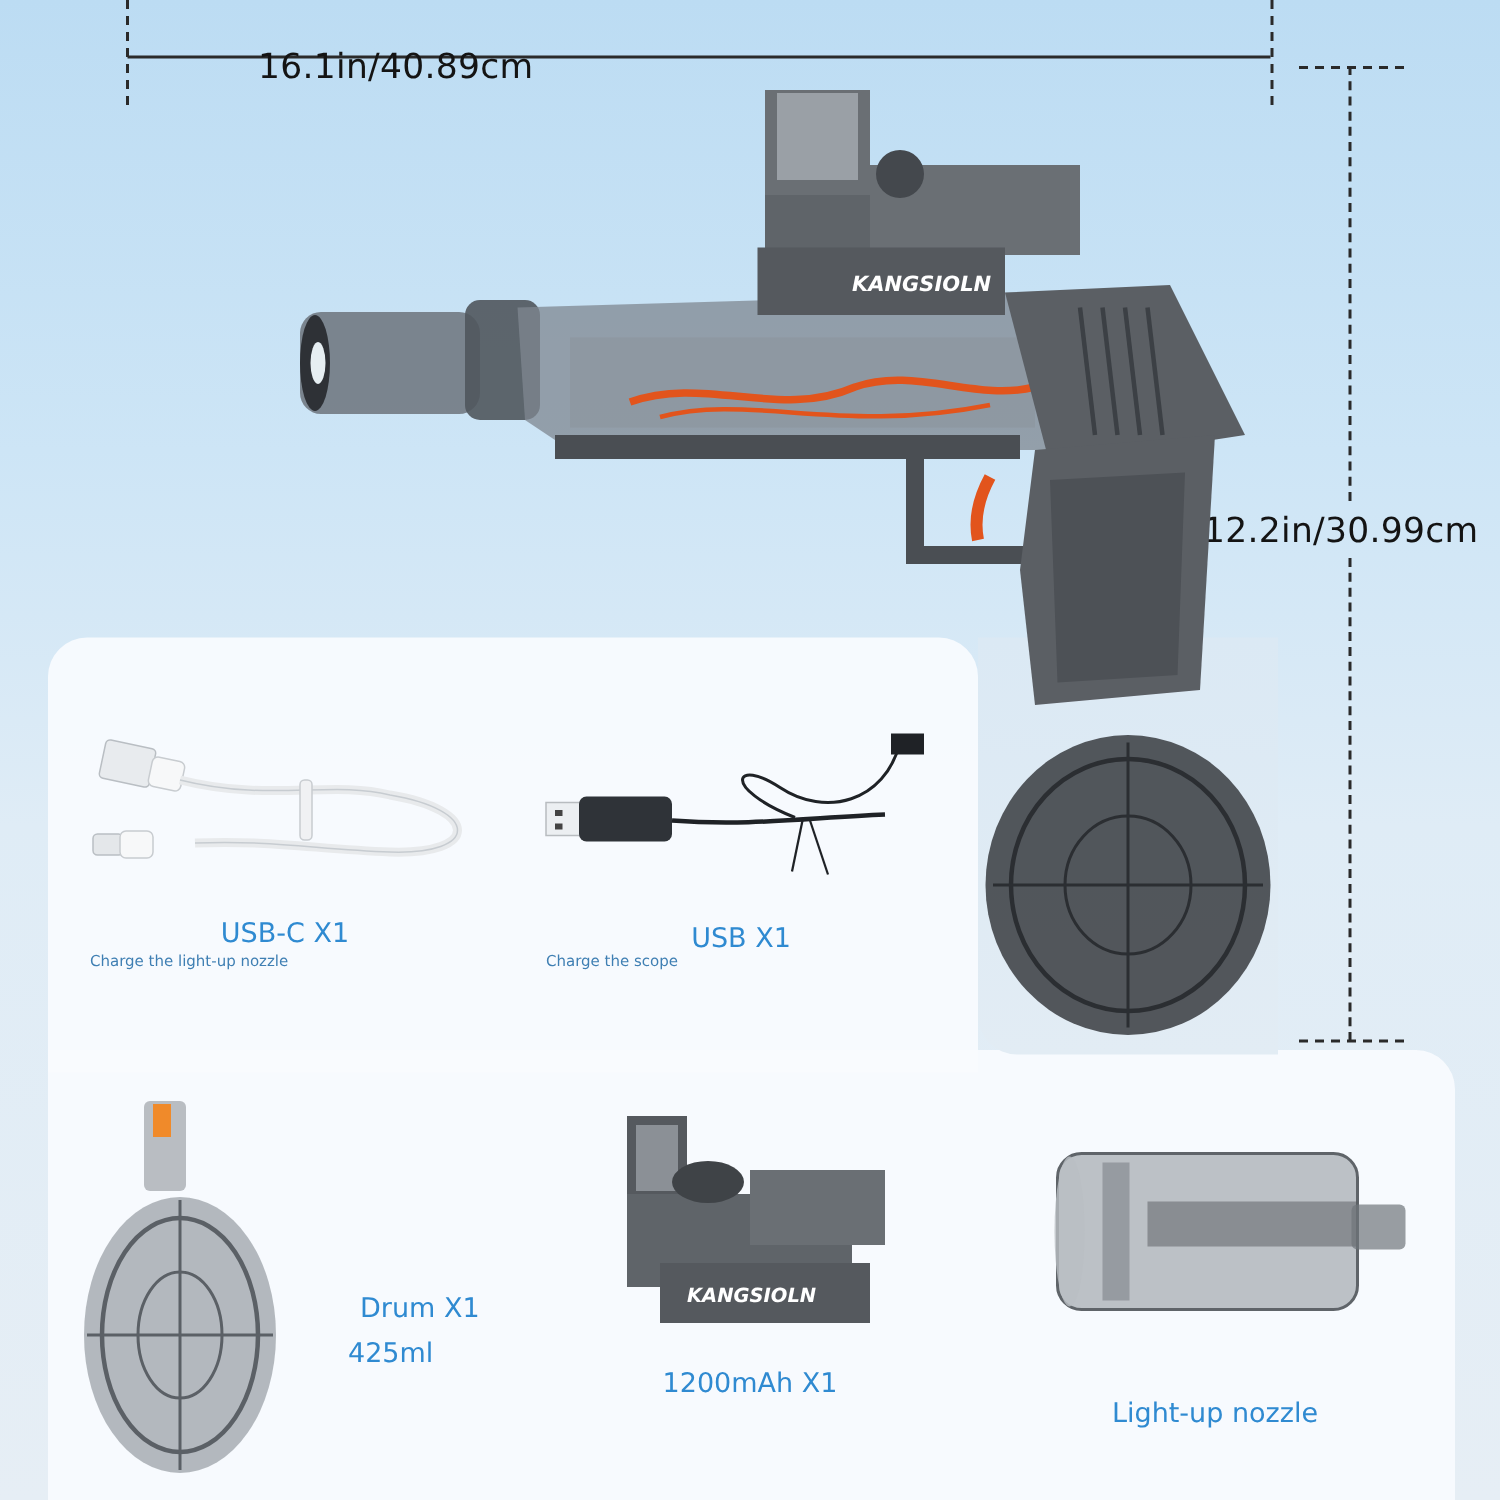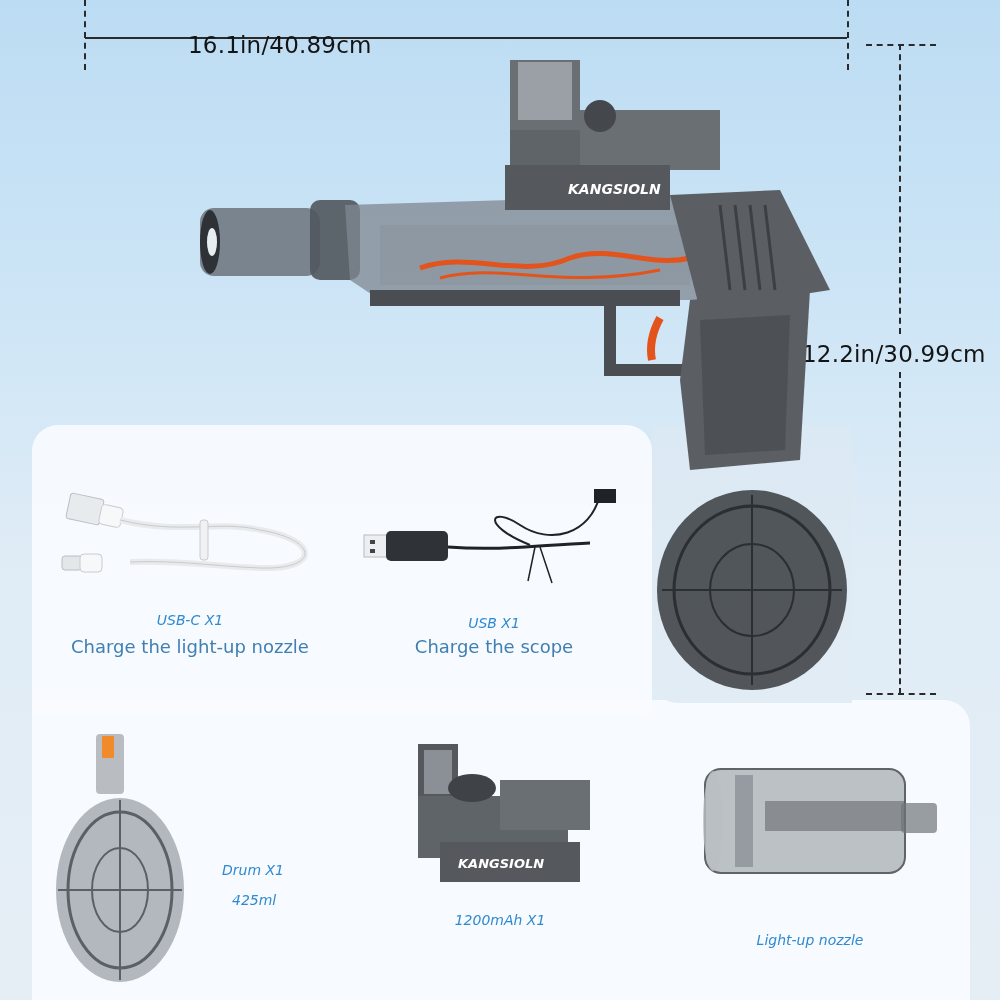--- a/index.html
+++ b/index.html
@@ -2,37 +2,37 @@
 <html><head>
 <meta charset="utf-8">
 <style>
   html,body{margin:0;padding:0;}
   body{width:1000px;height:1000px;overflow:hidden;position:relative;
     background:linear-gradient(180deg,#bcdcf3 0%,#cde5f6 30%,#dfecf6 55%,#e6eef5 100%);
     font-family:"DejaVu Sans","Liberation Sans",sans-serif;}
   .abs{position:absolute;}
   .dim-text{color:#141414;font-size:23px;letter-spacing:0.2px;}
   .panel{background:rgba(248,251,254,0.92);}
-  .label{color:#2f8ad1;font-size:14px;text-align:center;font-style:italic;}
-  .sub{color:#3f7fb3;font-size:18px;text-align:center;}
+  .label{color:#2f8ad1;font-size:18px;text-align:center;}
+  .sub{color:#3f7fb3;font-size:10px;}
   .dash-v{border-left:2px dashed #2a2a2a;width:0;}
   .dash-h{border-top:2px dashed #2a2a2a;height:0;}
 </style>
 </head>
 <body>
 
 <div class="abs panel" style="left:32px;top:425px;width:620px;height:290px;border-radius:26px 26px 0 0;"></div>
 <div class="abs panel" style="left:652px;top:425px;width:0;height:0;"></div>
 <div class="abs panel" style="left:32px;top:700px;width:938px;height:300px;border-radius:0 26px 0 0;"></div>
 <div class="abs" style="left:652px;top:425px;width:200px;height:278px;background:linear-gradient(180deg,#dbe9f4,#e2ecf4);border-radius:0 0 0 26px;"></div>
 
 <div class="abs dash-v" style="left:84px;top:0;height:70px;"></div>
 <div class="abs" style="left:85px;top:37px;width:762px;height:2px;background:#2a2a2a;"></div>
 <div class="abs dash-v" style="left:847px;top:0;height:70px;"></div>
-<div class="abs dim-text" style="left:188px;top:32px;text-align:right;">16.1in/40.89cm</div>
+<div class="abs dim-text" style="left:172px;top:32px;text-align:right;">16.1in/40.89cm</div>
 
 <div class="abs dash-h" style="left:866px;top:44px;width:70px;"></div>
 <div class="abs dash-v" style="left:899px;top:44px;height:290px;"></div>
 <div class="abs dim-text" style="left:802px;top:341px;font-size:23px;">12.2in/30.99cm</div>
 <div class="abs dash-v" style="left:899px;top:372px;height:322px;"></div>
 <div class="abs dash-h" style="left:866px;top:693px;width:70px;"></div>
 
 <svg class="abs" style="left:190px;top:40px;" width="660" height="660" viewBox="190 40 660 660">
 
   <g>
@@ -111,21 +111,21 @@
 
 <svg class="abs" style="left:50px;top:730px;" width="180" height="260" viewBox="0 0 180 260">
   <rect x="46" y="4" width="28" height="60" rx="4" fill="#9ea3a8" opacity="0.7"></rect>
   <rect x="52" y="6" width="12" height="22" fill="#f08a2a"></rect>
   <ellipse cx="70" cy="160" rx="64" ry="92" fill="#8f959b" opacity="0.65"></ellipse>
   <ellipse cx="70" cy="160" rx="52" ry="78" fill="none" stroke="#5b6066" stroke-width="3"></ellipse>
   <ellipse cx="70" cy="160" rx="28" ry="42" fill="none" stroke="#5b6066" stroke-width="2"></ellipse>
   <line x1="8" y1="160" x2="132" y2="160" stroke="#5b6066" stroke-width="2"></line>
   <line x1="70" y1="70" x2="70" y2="250" stroke="#5b6066" stroke-width="2"></line>
 </svg>
-<div class="abs label" style="left:222px;top:862px;text-align:left;">Drum X1</div>
+<div class="abs label" style="left:240px;top:862px;text-align:left;">Drum X1</div>
 <div class="abs label" style="left:232px;top:892px;text-align:center;">425ml</div>
 
 <svg class="abs" style="left:410px;top:740px;" width="190" height="150" viewBox="0 0 190 150">
   <rect x="8" y="4" width="40" height="60" fill="#55595e"></rect>
   <rect x="14" y="10" width="28" height="44" fill="#8b9096"></rect>
   <rect x="8" y="56" width="150" height="62" fill="#5f6469"></rect>
   <rect x="90" y="40" width="90" height="50" fill="#6a6f74"></rect>
   <ellipse cx="62" cy="48" rx="24" ry="14" fill="#3f4347"></ellipse>
   <rect x="30" y="102" width="140" height="40" fill="#55595e"></rect>
   <text x="48" y="128" fill="#ffffff" font-size="13" font-style="italic" font-weight="bold" font-family="DejaVu Sans, sans-serif">KANGSIOLN</text>

